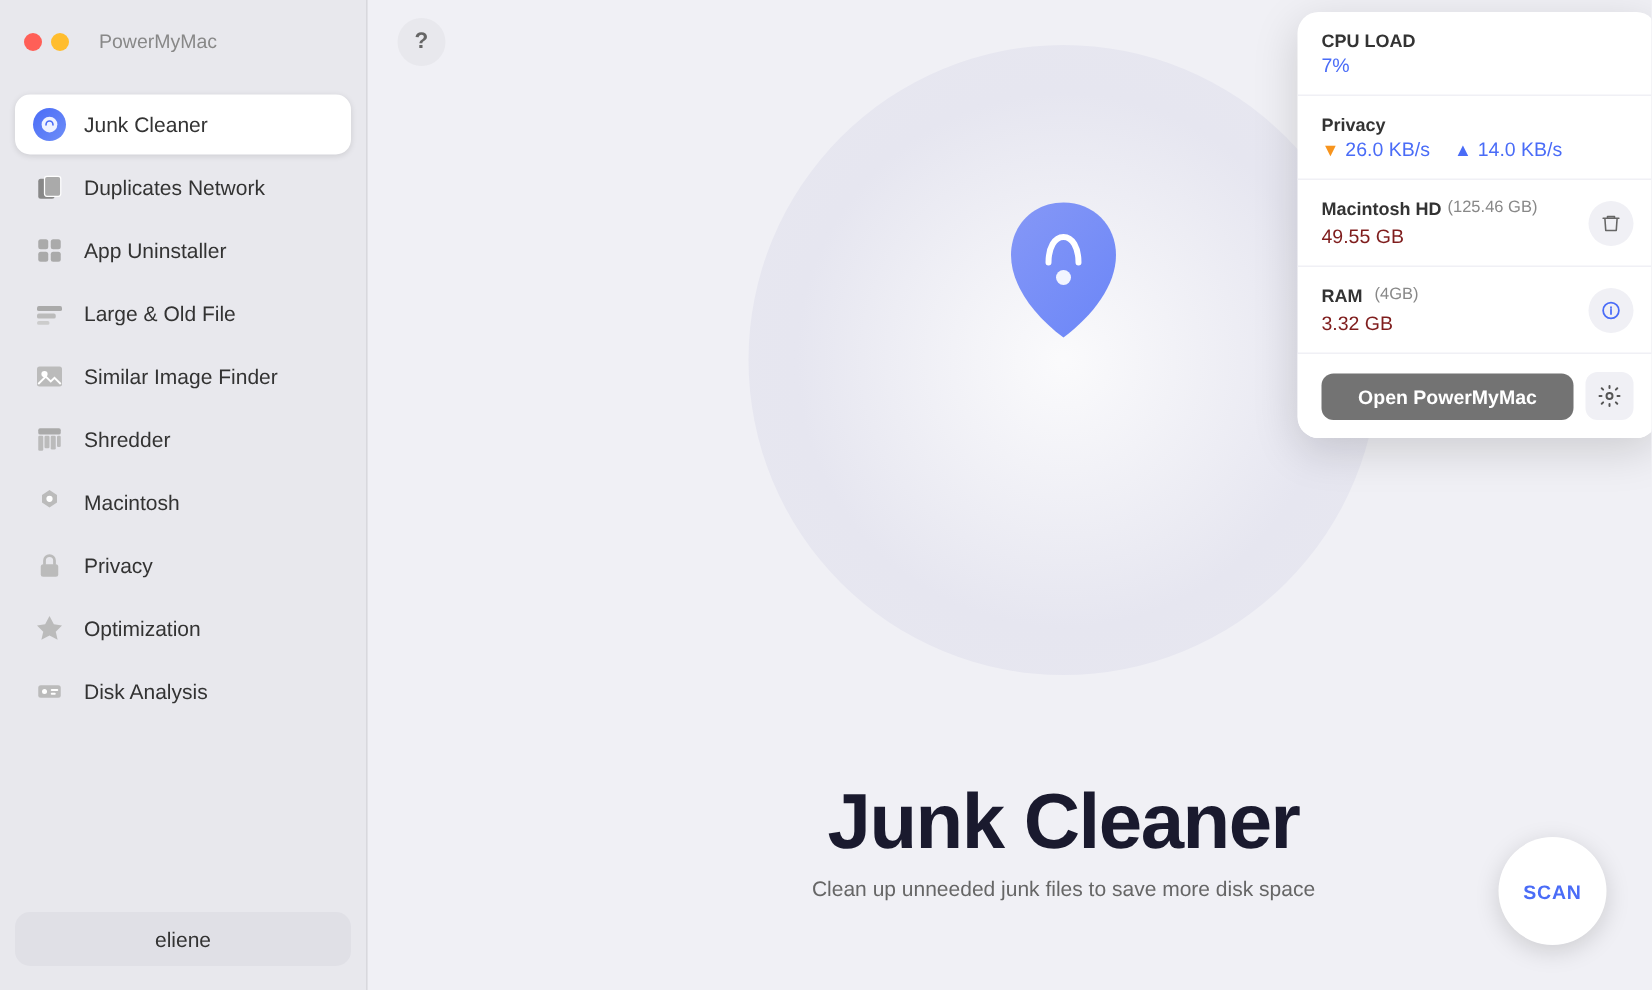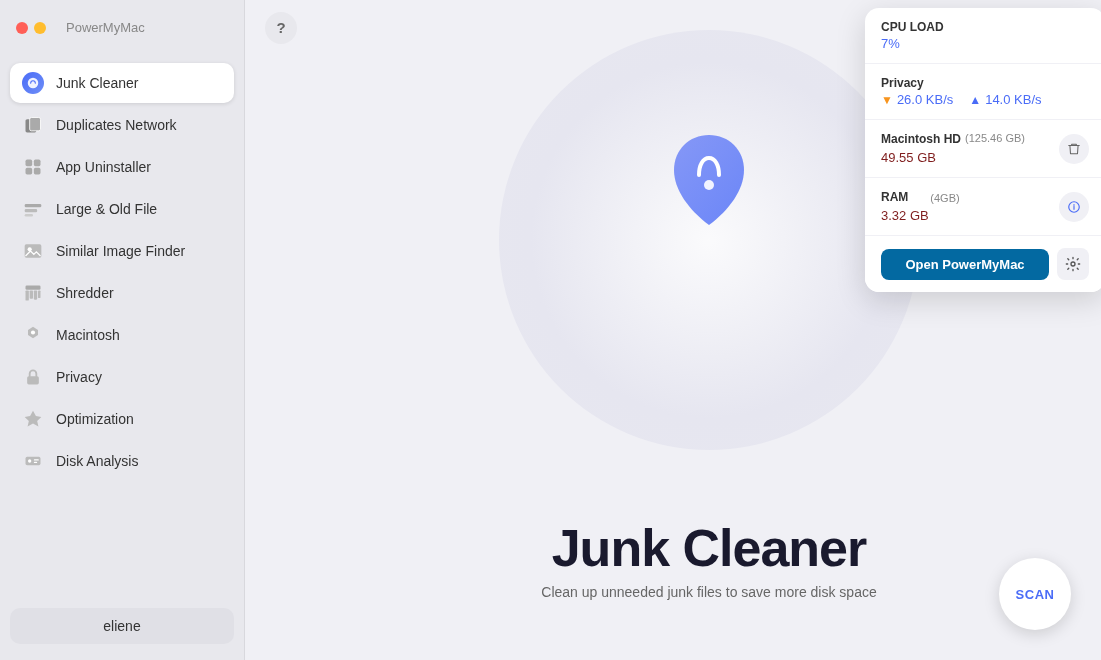--- a/index.html
+++ b/index.html
@@ -327,21 +327,21 @@
       display: flex;
       padding: 12px 16px;
       gap: 8px;
       align-items: center;
       background: white;
     }
 
     .open-btn {
       flex: 1;
       padding: 8px 12px;
-      background: #0369a1;
+      background: #737373;
       color: white;
       border: none;
       border-radius: 8px;
       font-size: 13px;
       font-weight: 600;
       cursor: pointer;
     }
 
     .settings-btn {
       width: 32px;
@@ -540,21 +540,21 @@
             <svg width="14" height="14" viewBox="0 0 24 24" fill="none">
               <path d="M3 6h18M8 6V4h8v2M19 6l-1 14H6L5 6" stroke="#666" stroke-width="1.8" stroke-linecap="round" stroke-linejoin="round"></path>
             </svg>
           </button>
         </div>
       </div>
 
       <div class="popup-row">
         <div class="popup-ram-row">
           <div class="popup-disk-info">
-            <div style="display:flex; align-items:center; gap:22px;">
+            <div style="display:flex; align-items:flex-start; gap:8px;">
               <span class="popup-row-label">RAM</span>
               <span class="popup-row-sub" style="font-size:11px; color:#888;">(4GB)</span>
             </div>
             <div class="popup-row-value">3.32 GB</div>
           </div>
           <button class="popup-icon-btn">
             <svg width="14" height="14" viewBox="0 0 24 24" fill="none">
               <circle cx="12" cy="12" r="9" stroke="#4a6cf7" stroke-width="2"></circle>
               <path d="M12 8v1M12 11v5" stroke="#4a6cf7" stroke-width="2" stroke-linecap="round"></path>
             </svg>

